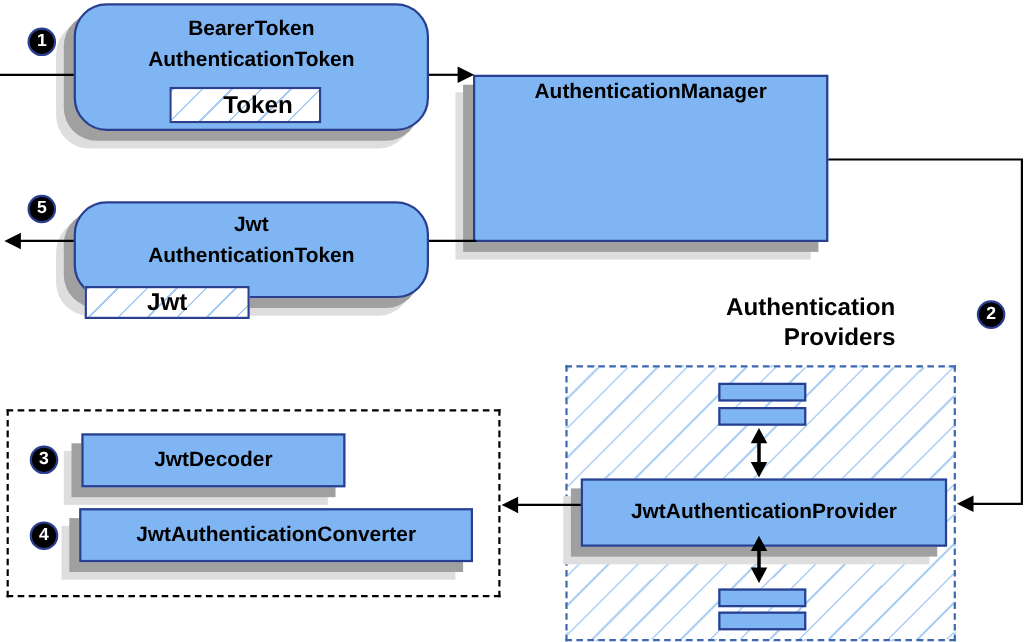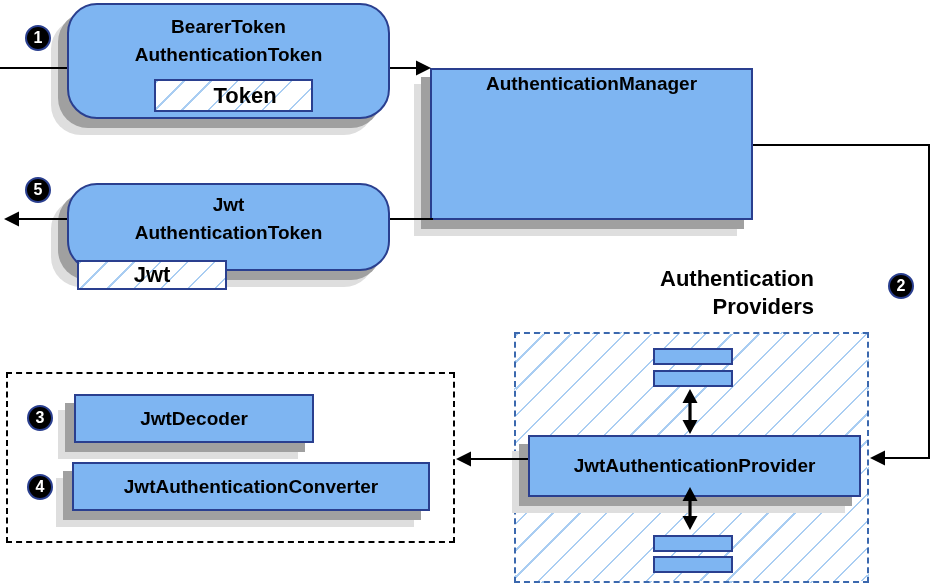--- a/index.html
+++ b/index.html
@@ -92,21 +92,21 @@
     </div>
   <div class="badge" style="left:25px;top:177px;">
       <span>5</span>
     </div>
 
   <div class="node rounded shadowed" style="left:67px;top:3px;width:323px;height:116px;padding-top:8px;">
     <div class="node-title">
       <div>BearerToken</div>
       <div>AuthenticationToken</div>
     </div>
-    <div class="chip hatch" style="left:85px;top:74px;width:159px;height:33px;padding-left:23px;">
+    <div class="chip hatch" style="left:85px;top:74px;width:138px;height:33px;padding-left:23px;">
       <span>Token</span>
     </div>
   </div>
 
   <div class="node rounded shadowed" style="left:67px;top:160px;width:323px;height:88px;padding-top:6px;margin-top:23px;">
     <div class="node-title">
       <div>Jwt</div>
       <div>AuthenticationToken</div>
     </div>
     <div class="chip hatch" style="left:8px;top:75px;width:150px;height:30px;">

